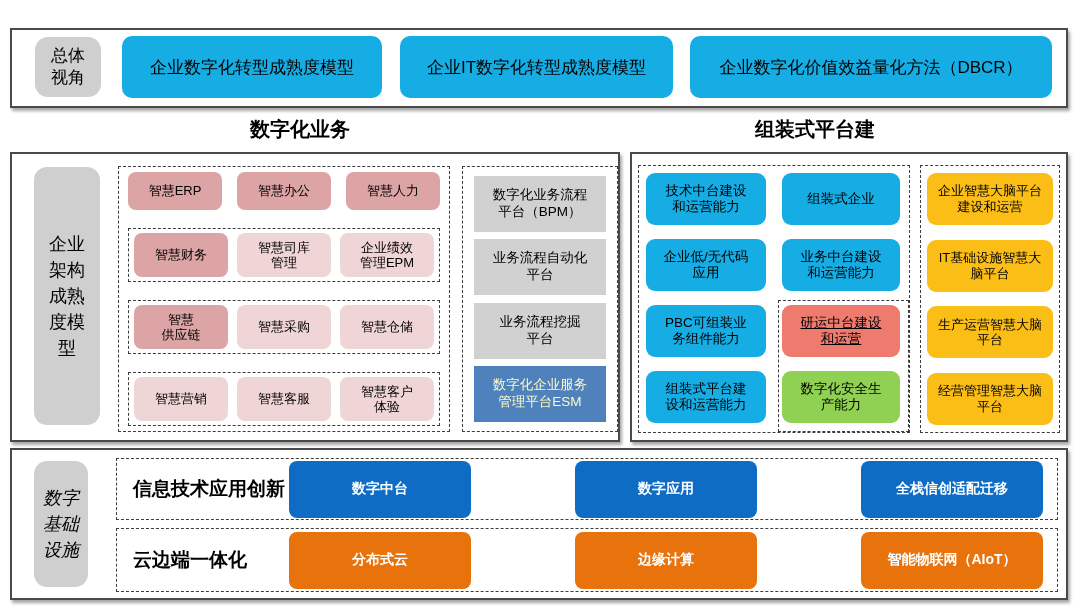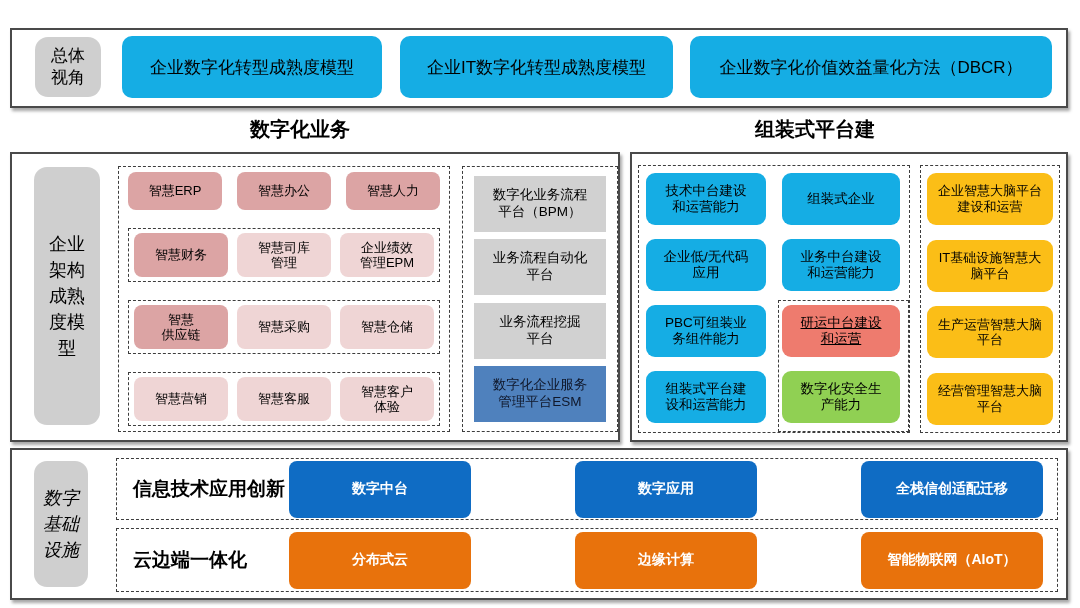--- a/index.html
+++ b/index.html
@@ -36,21 +36,21 @@
   .apps-area{left:106px;top:12px;width:332px;height:266px;padding:5px 9px;display:flex;flex-direction:column;justify-content:space-between;}
   .app-row{display:flex;justify-content:space-between;align-items:center;}
   .app-row.boxed{border:1.5px dashed #3d3d3d;padding:4px 5px;}
   .app-box{width:94px;min-height:38px;border-radius:8px;font-size:13px;line-height:1.18;}
   .app-row.boxed .app-box{min-height:44px;}
   .shade-dark{background:#DCA4A4;}
   .shade-light{background:#EFD5D5;}
   
   .proc-area{left:450px;top:12px;width:156px;height:266px;padding:9px 11px;display:flex;flex-direction:column;justify-content:space-between;}
   .proc-box{height:56px;border-radius:0;background:#D1D1D1;font-size:13.5px;line-height:1.25;}
-  .proc-box.esm{background:#4F81BD;color:#0f172a;}
+  .proc-box.esm{background:#4F81BD;color:#fef9c3;}
   
   .plat-main{left:6px;top:11px;width:272px;height:268px;padding:7px;display:grid;
     grid-template-columns:120px 118px;grid-auto-rows:52px;column-gap:16px;row-gap:14px;}
   .plat-box{border-radius:9px;font-size:13.5px;line-height:1.2;position:relative;z-index:1;}
   .c-cyan{background:#15ADE4;}
   .c-red{background:#EE7B6E;text-decoration:underline;}
   .c-green{background:#90D053;}
   .inner-dashed{position:absolute;left:139px;top:134px;width:129px;height:130px;border:1.5px dashed #3d3d3d;z-index:0;pointer-events:none;}
   .plat-yellow{left:288px;top:11px;width:140px;height:268px;padding:7px 6px;display:flex;flex-direction:column;justify-content:space-between;}
   .y-box{height:52px;border-radius:9px;background:#FBBE17;font-size:13px;line-height:1.2;}

